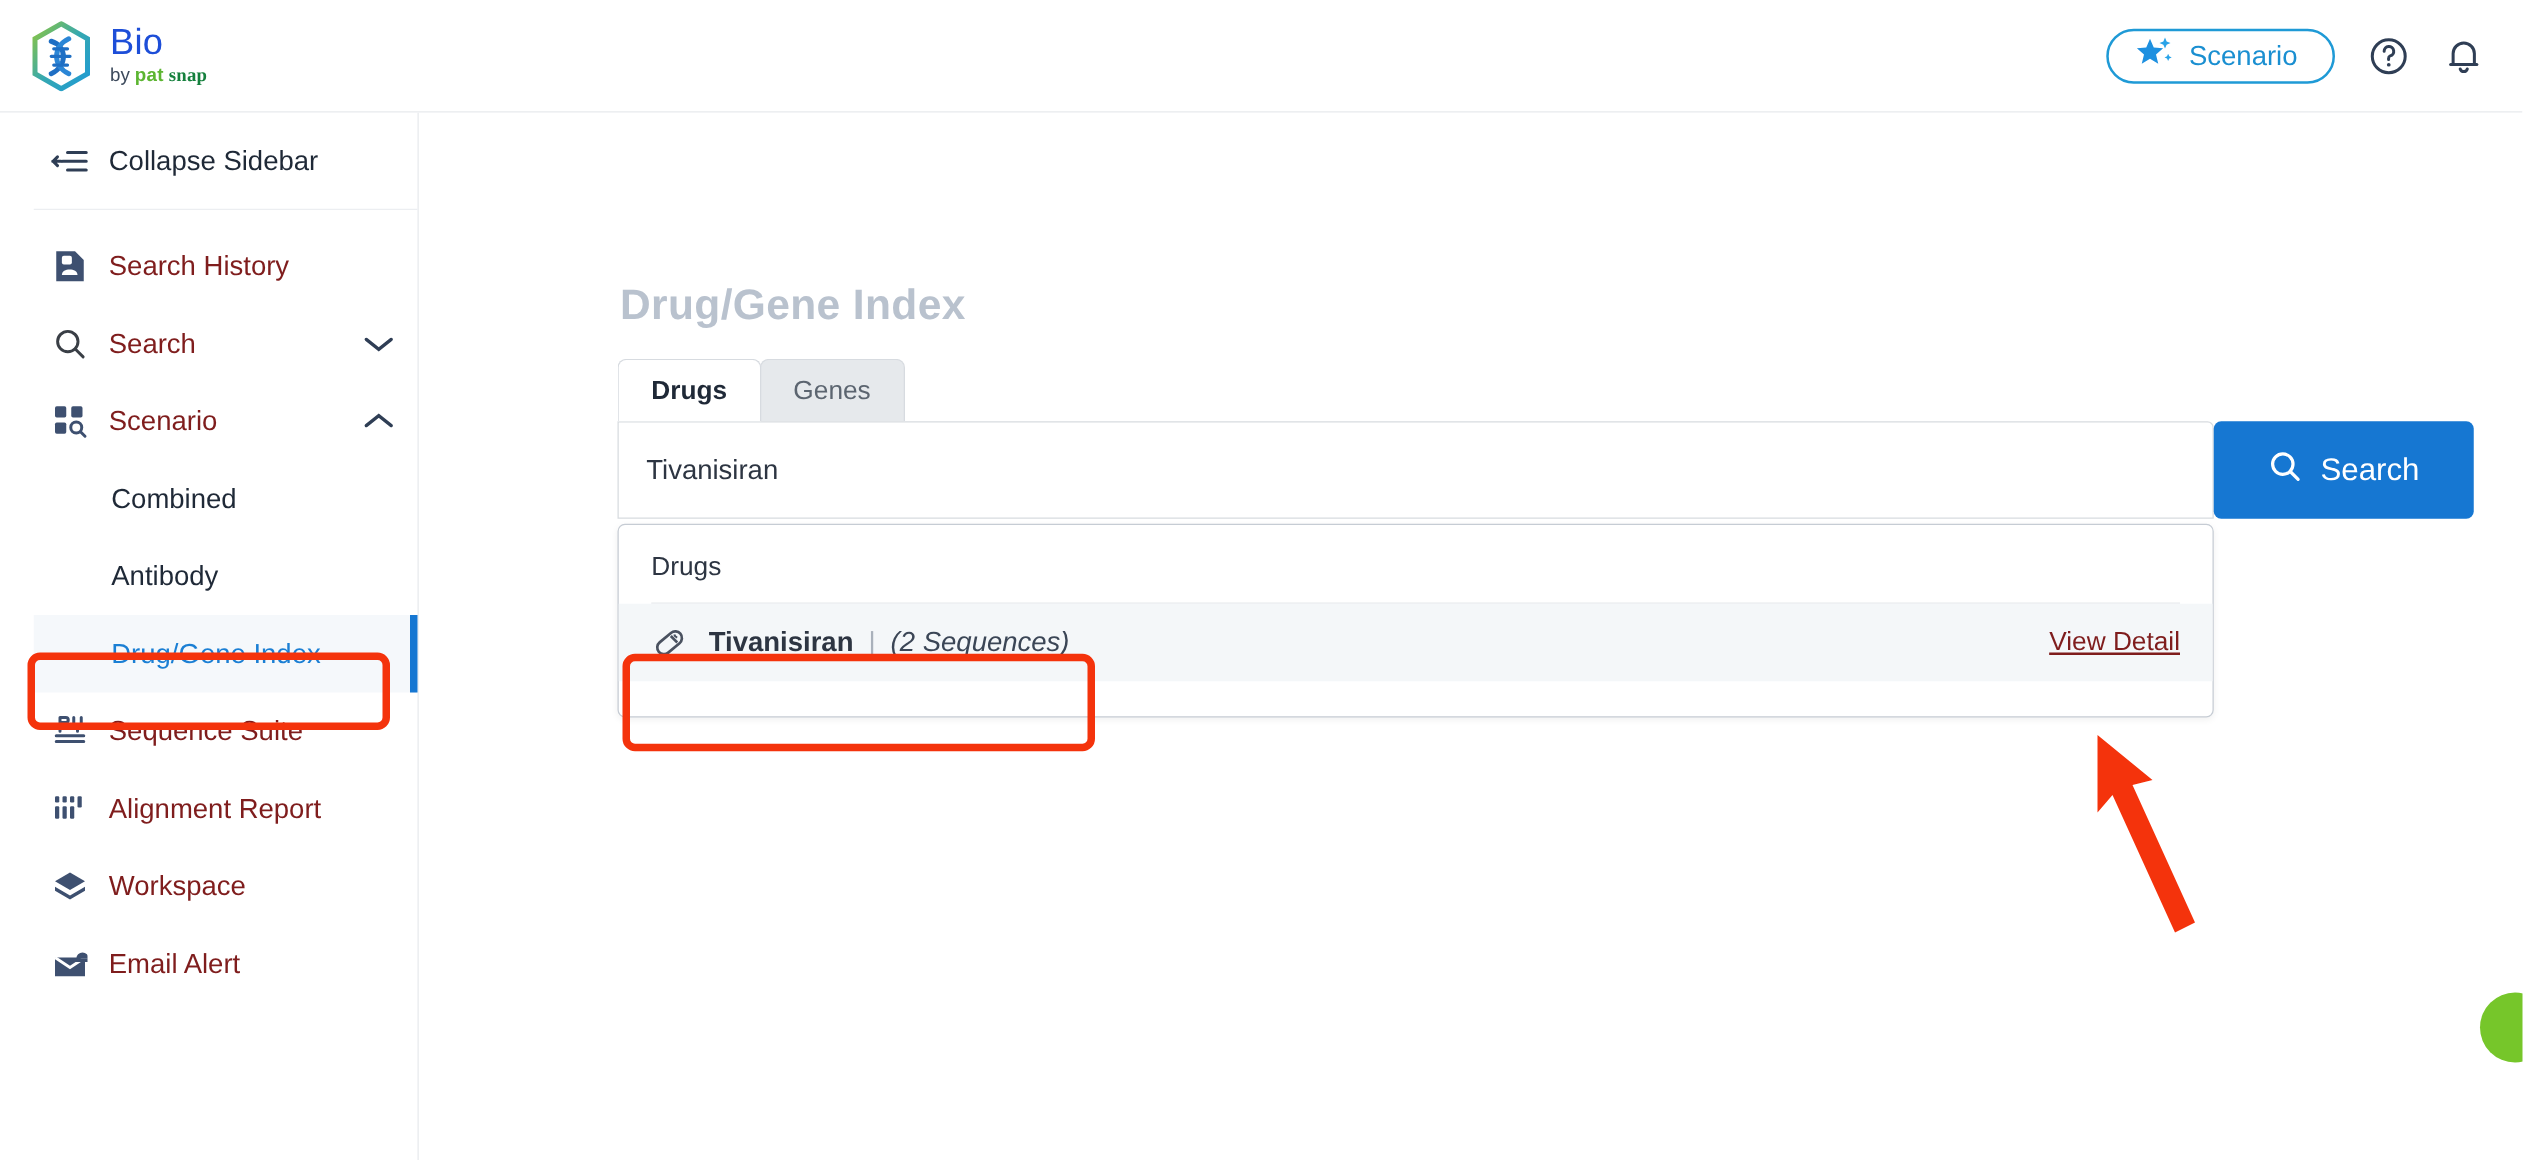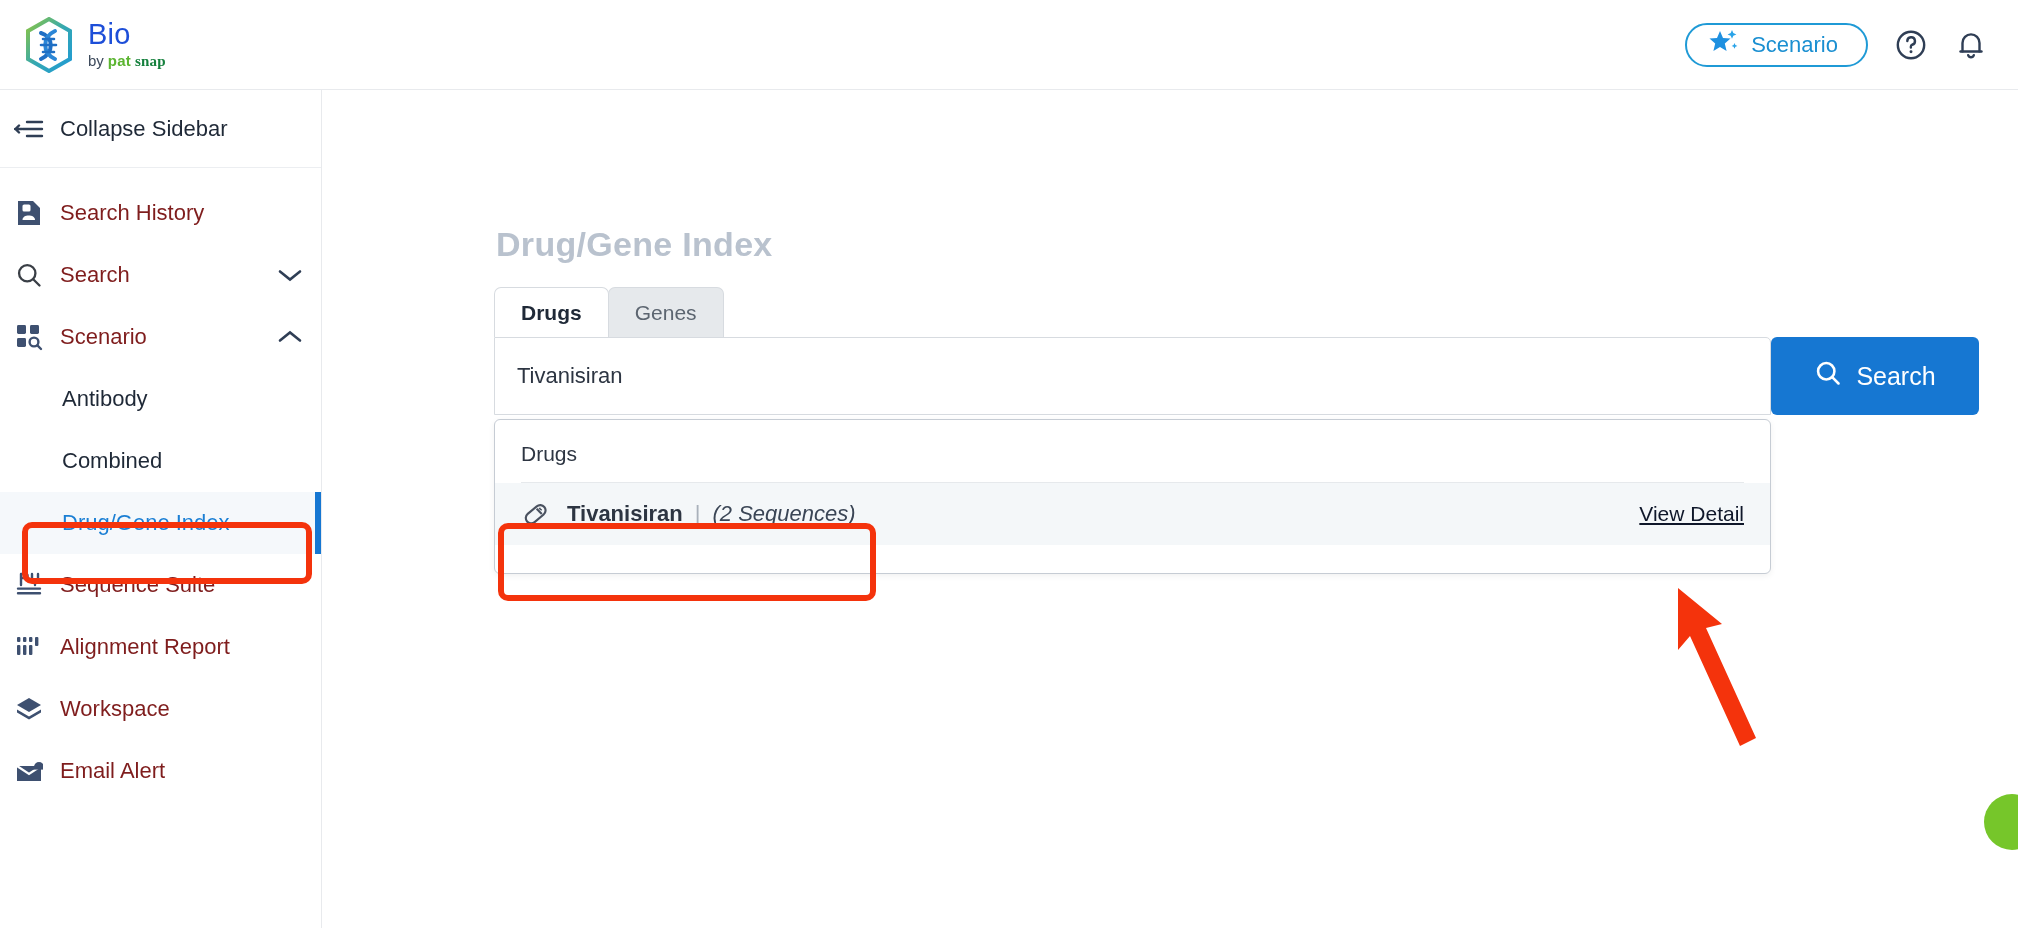--- a/index.html
+++ b/index.html
@@ -34,25 +34,26 @@
     display: flex; align-items: center; gap: 12px;
     height: 44px; padding: 0 28px 0 22px;
     border: 2px solid #1f9ad6; border-radius: 24px;
     background: #fff; color: #1a8fd1;
     font-size: 22px; cursor: pointer;
   }
   .icon-btn { width: 34px; height: 34px; cursor: pointer; display:flex; align-items:center; justify-content:center; }
 
   
   .sidebar {
-    position: absolute; top: 90px; left: 0;
+    position: absolute; top: 90px; left: 13px;
     width: 322px; height: 838px;
     background: #ffffff;
     border-right: 1px solid #e8eaed;
     z-index: 20;
+    padding-left: 14px;
   }
   .collapse-row {
     height: 78px; display: flex; align-items: center;
     padding-left: 14px; gap: 16px;
     border-bottom: 1px solid #eceef1;
     cursor: pointer;
   }
   .collapse-label { font-size: 22px; color: #1f2937; }
 
   .nav { padding-top: 14px; }
@@ -129,21 +130,21 @@
   .dd-sep { height: 1px; background: #e6e9ec; margin: 0 26px; }
   .dd-row {
     height: 62px; display: flex; align-items: center;
     padding: 0 26px; background: #f4f7f9;
   }
   .dd-row .pill { margin-right: 16px; display:flex; align-items:center;}
   .dd-name { font-size: 22px; font-weight: bold; color: #2d3542; }
   .dd-divider { color: #a9b1bb; margin: 0 12px; font-size: 22px; }
   .dd-count { font-size: 22px; color: #3b4656; font-style: italic; }
   .dd-link {
-    margin-left: auto; font-size: 21px; color: #0f172a;
+    margin-left: auto; font-size: 21px; color: #7f1d1d;
     text-decoration: underline; cursor: pointer;
   }
   .dd-foot { height: 28px; }
 
   
   .anno-box {
     position: absolute; border: 6px solid #f4330c; border-radius: 10px;
     pointer-events: none; z-index: 50;
   }
   #anno-sidebar { left: 22px; top: 522px; width: 290px; height: 62px; }
@@ -270,25 +271,25 @@
         </span>
         <span class="label">Scenario</span>
         <span class="chev">
           <svg width="26" height="16" viewBox="0 0 26 16" fill="none" stroke="#2f3e55" stroke-width="2.6" stroke-linecap="round">
             <path d="M3 11.5 13 3.5 23 11.5"></path>
           </svg>
         </span>
       </div>
 
       <div class="nav-sub">
+        <span class="label">Combined</span>
+      </div>
+
+      <div class="nav-sub">
         <span class="label">Antibody</span>
-      </div>
-
-      <div class="nav-sub">
-        <span class="label">Combined</span>
       </div>
 
       <div class="nav-sub active">
         <span class="label">Drug/Gene Index</span>
         <span class="active-bar"></span>
       </div>
 
       <div class="nav-item">
         <span class="icon-slot">
           <svg width="28" height="28" viewBox="0 0 28 28" fill="none" stroke="#3e5070" stroke-width="2.4" stroke-linecap="round">

